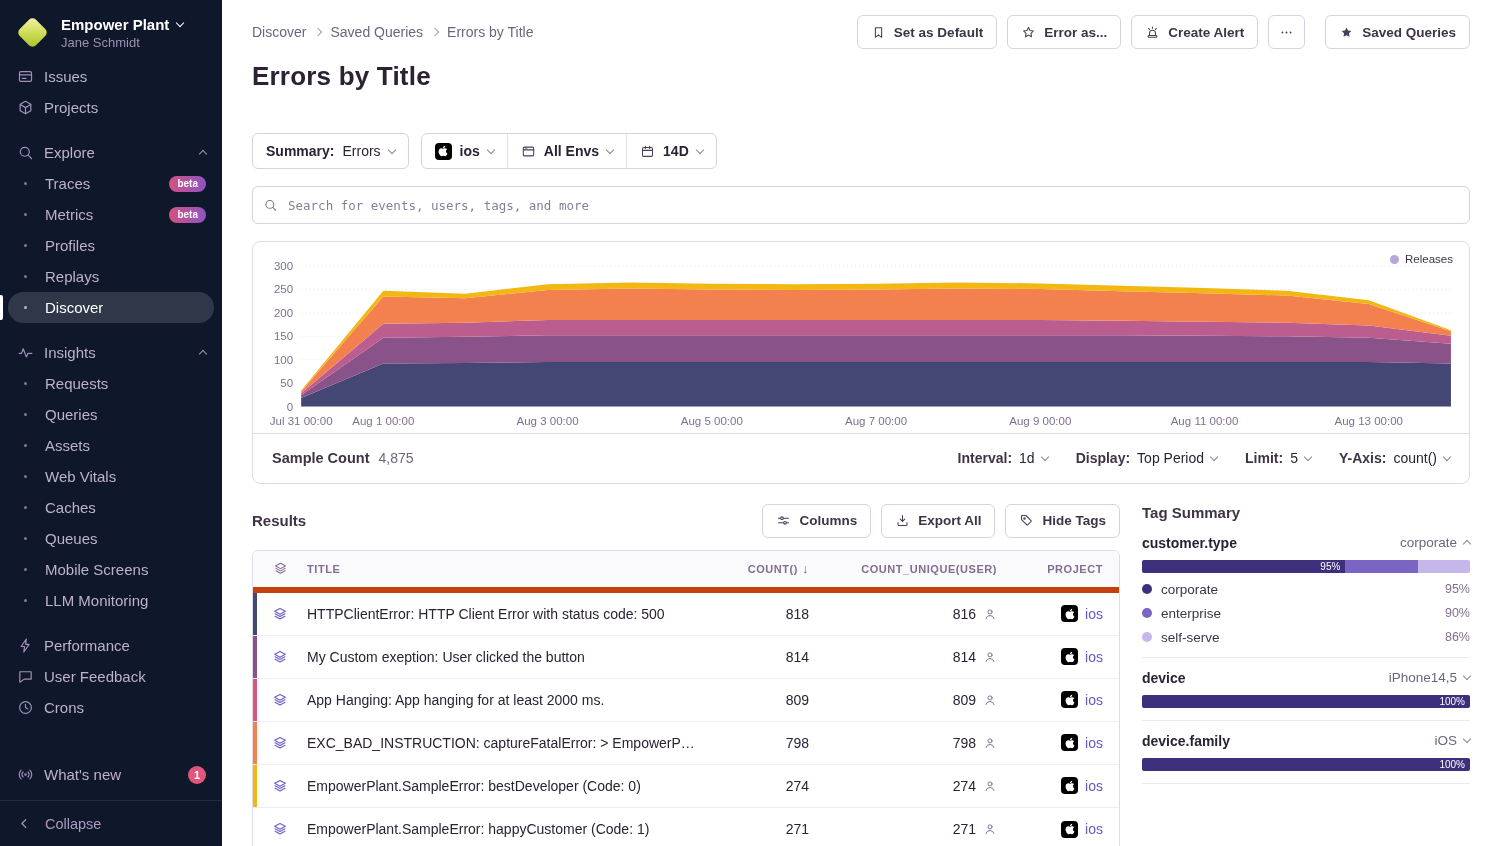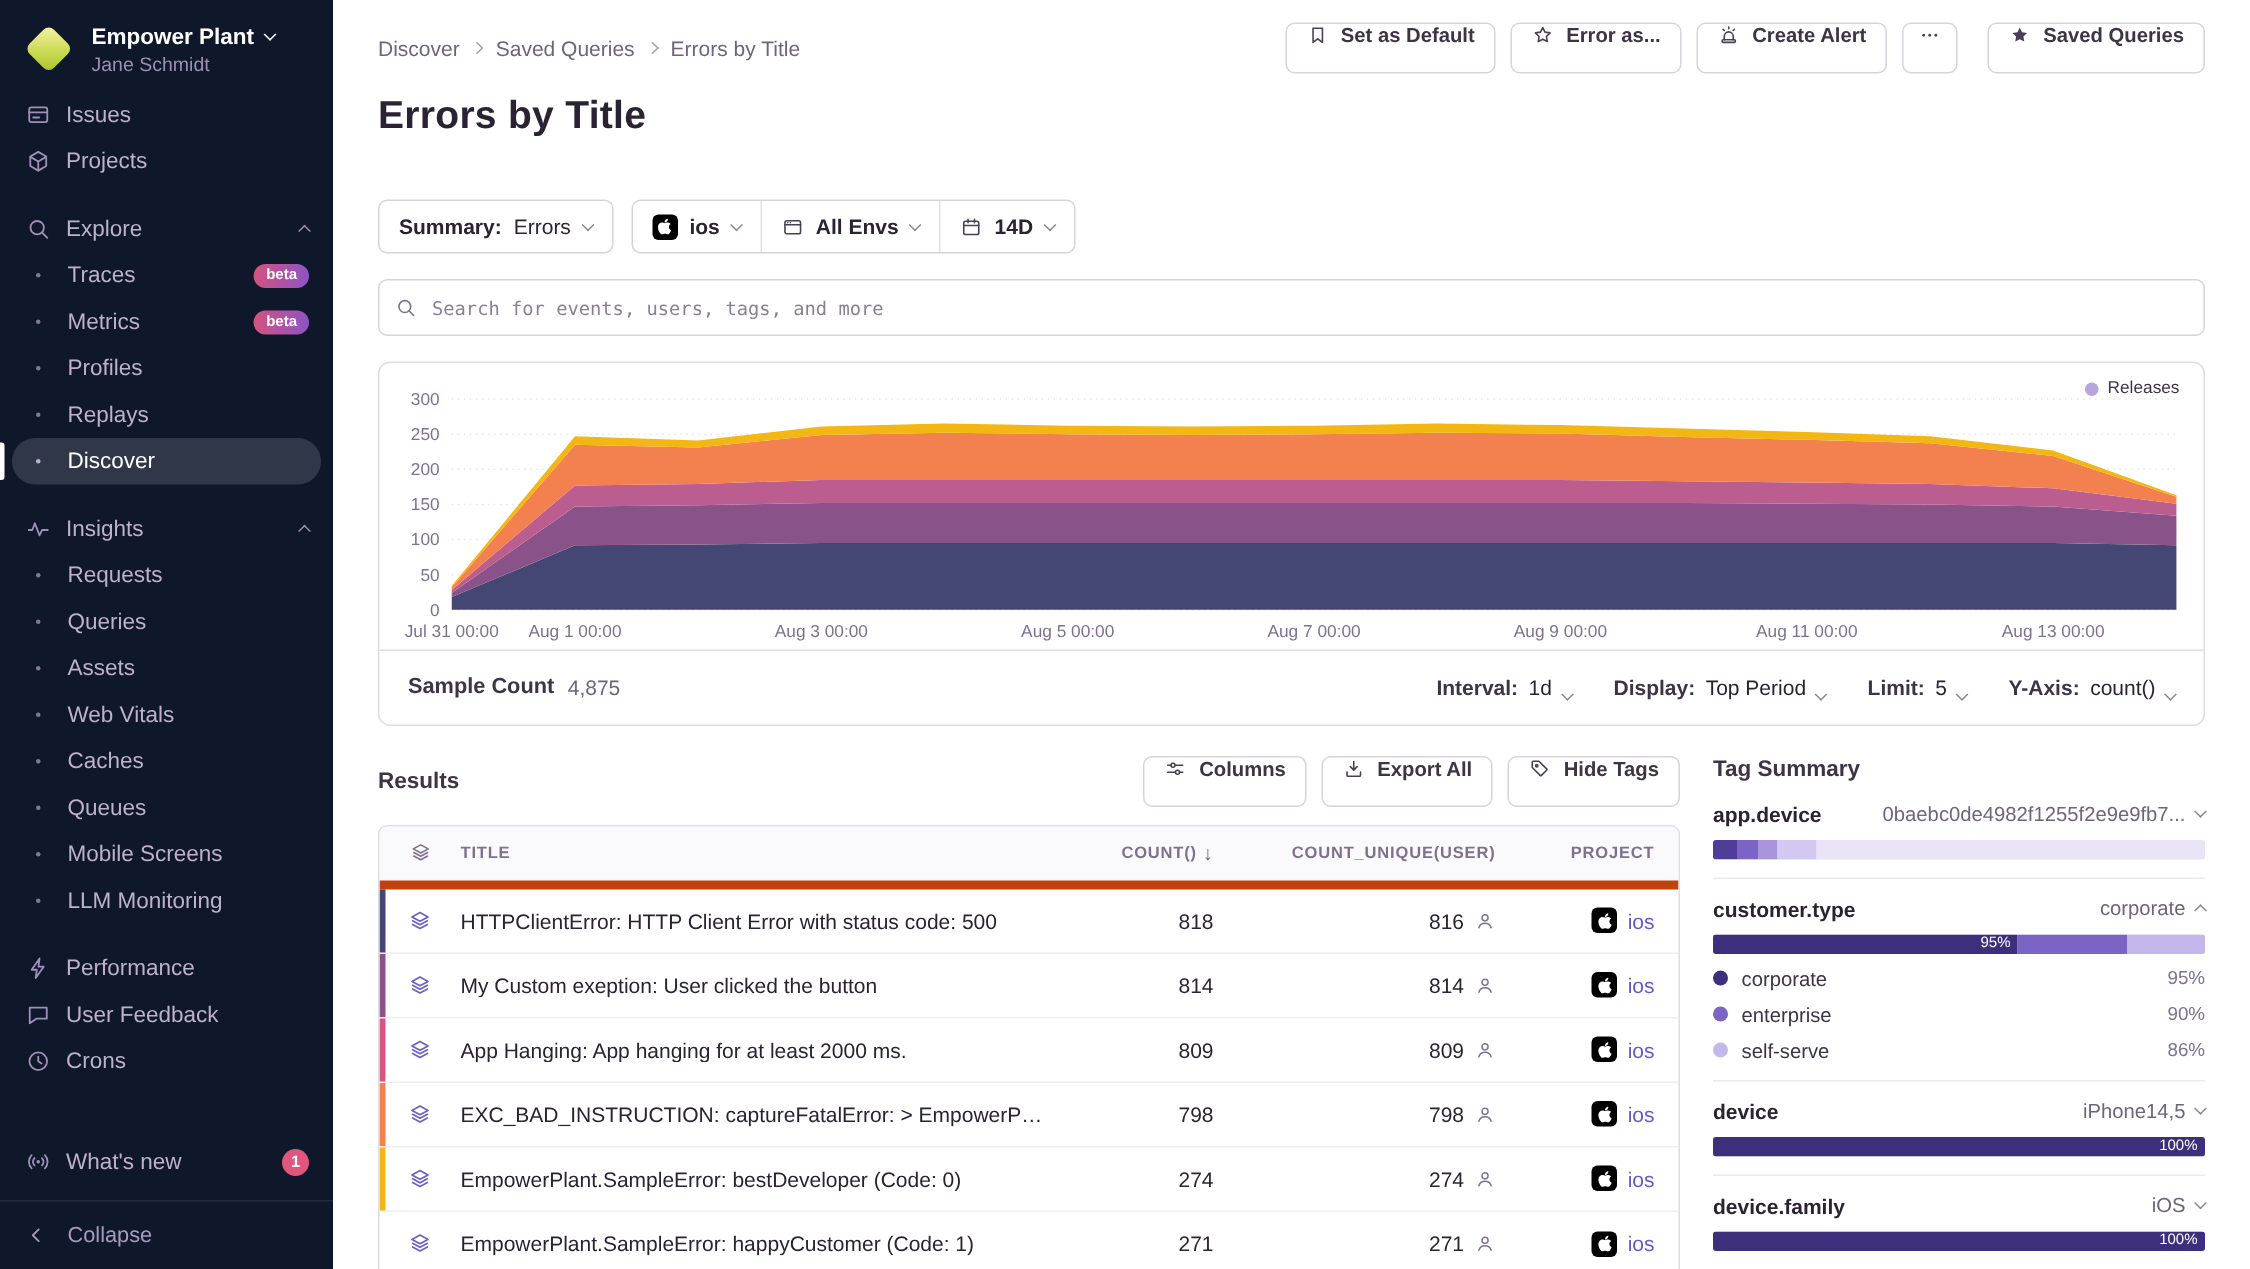--- a/index.html
+++ b/index.html
@@ -31,21 +31,21 @@
 .collapse-row{height:46px;border-top:1px solid rgba(255,255,255,.09);display:flex;align-items:center;gap:12px;padding:0 16px;font-size:14.5px;color:#A99BC0;cursor:pointer;margin-top:6px}
 .collapse-row .sicon{color:#A99BC0}
 
 
 .main{flex:1;min-width:0;padding:0 30px;display:flex;flex-direction:column;overflow:hidden}
 .page-head{display:flex;justify-content:space-between;align-items:center;padding-top:15px}
 .breadcrumb{display:flex;align-items:center;gap:9px;font-size:14px;color:#6F647C}
 .breadcrumb .chev{color:#A79DB2}
 .crumb{cursor:pointer}
 .head-actions{display:flex;align-items:center;gap:10px}
-.btn{height:34px;display:inline-flex;align-items:flex-start;gap:8px;padding:0 13px;border:1px solid #D8D2DE;border-radius:6px;background:#fff;font-size:13.5px;font-weight:600;color:#3E3446;cursor:pointer;font-family:inherit}
+.btn{height:34px;display:inline-flex;align-items:center;gap:8px;padding:0 13px;border:1px solid #D8D2DE;border-radius:6px;background:#fff;font-size:13.5px;font-weight:600;color:#3E3446;cursor:pointer;font-family:inherit}
 .btn [data-icon]{display:flex;color:#4A3F57}
 .btn [data-icon] svg{width:15px;height:15px}
 .btn.icon-only{padding:0 10px}
 .gap-left{margin-left:10px}
 .page-title{font-size:26px;font-weight:700;margin:12px 0 0;color:#2B2233;letter-spacing:.2px}
 .head-divider{height:1px;background:#E7E2EC;margin:19px -30px 0}
 
 .filter-row{display:flex;gap:12px;margin-top:22px}
 .fbtn{height:36px;display:inline-flex;align-items:center;gap:8px;padding:0 13px;border:1px solid #D8D2DE;border-radius:6px;background:#fff;font-size:14px;cursor:pointer}
 .fbtn b{font-weight:700}
@@ -64,21 +64,21 @@
 
 .chart-panel{margin-top:17px;border:1px solid #E0DCE5;border-radius:8px;position:relative;background:#fff}
 .legend{position:absolute;top:11px;right:16px;display:flex;align-items:center;gap:6px;font-size:11.5px;color:#3E3446}
 .legend-dot{width:9px;height:9px;border-radius:50%}
 #chart{padding:10px 8px 0 4px}
 .chart-footer{height:50px;border-top:1px solid #E0DCE5;display:flex;align-items:center;justify-content:space-between;padding:0 19px}
 .sample{display:flex;align-items:center;gap:9px}
 .sample .lbl{font-weight:700;color:#3E3446;font-size:14.5px}
 .sample .val{color:#6F647C}
 .chart-controls{display:flex;gap:28px}
-.ctl{display:flex;align-items:flex-end;gap:7px;cursor:pointer}
+.ctl{display:flex;align-items:center;gap:7px;cursor:pointer}
 .ctl .lbl{font-weight:700;color:#3E3446}
 .ctl .chev{color:#8E8399}
 
 .results-grid{display:grid;grid-template-columns:1fr 328px;gap:22px;margin-top:20px;align-items:start}
 .results-head{display:flex;justify-content:space-between;align-items:center;margin-bottom:12px}
 .results-title{font-size:15px;font-weight:600;color:#3E3446}
 .results-actions{display:flex;gap:10px}
 .table{border:1px solid #E0DCE5;border-radius:6px;overflow:hidden;background:#fff}
 .t-head,.t-row{display:grid;grid-template-columns:54px 1fr 110px 190px 110px;align-items:center}
 .t-head{height:42px;background:#FAF9FB;border-bottom:6px solid #c2410c;font-size:11px;font-weight:700;color:#80708F;letter-spacing:.05em}
@@ -677,34 +677,20 @@
                 <span class="plink">ios</span>
               </div>
      </div>
           </div>
       </section>
       <aside>
         <div class="tags-title">Tag Summary</div>
         <div id="tag-groups">
             <div class="tag-group">
        <div class="tag-head">
-         <span class="tag-name">app.device</span>
-         <span class="tag-val">0baebc0de4982f1255f2e9e9fb7...</span>
-         <span class="chev down"></span>
-       </div>
-              <div class="tag-bar">
-                <span class="seg" style="width:5%;background:#4F3E97"></span>
-                <span class="seg" style="width:4%;background:#7A64C4"></span>
-                <span class="seg" style="width:4%;background:#A995DB"></span>
-                <span class="seg" style="width:8%;background:#D3C8EF"></span>
-                <span class="seg" style="width:79%;background:#EAE4F7"></span>
-              </div>
-            </div>
-            <div class="tag-group">
-       <div class="tag-head">
          <span class="tag-name">customer.type</span>
          <span class="tag-val">corporate</span>
          <span class="chev up"></span>
        </div>
               <div class="tag-bar">
                 <span class="seg" style="width:62%;background:#3E2F7D">
                   <span class="seg-label">95%</span>
                 </span>
                 <span class="seg" style="width:22%;background:#7A64C4"></span>
                 <span class="seg" style="width:16%;background:#C6B7EA"></span>

